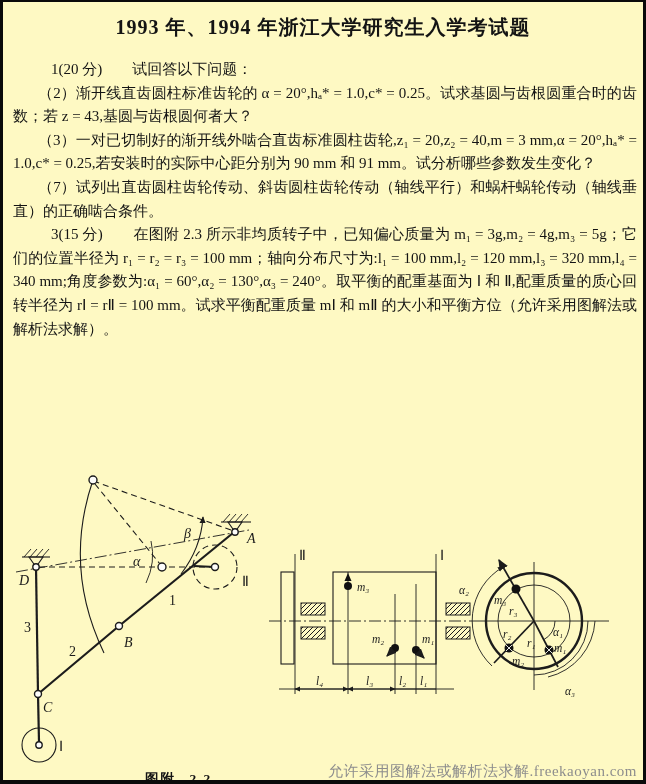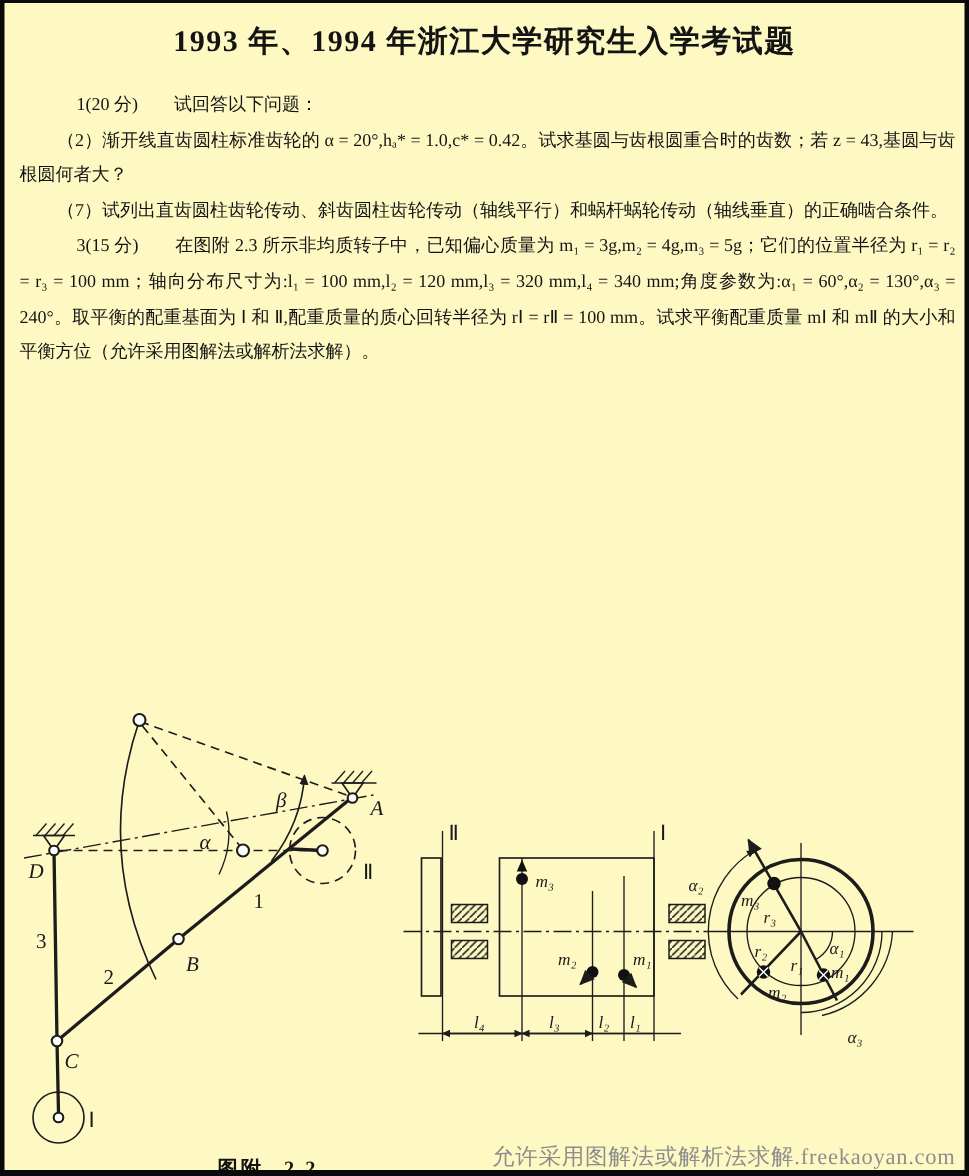--- a/index.html
+++ b/index.html
@@ -16,21 +16,21 @@
     font-family:"Liberation Serif",serif;
     color:#141414;
   }
   .title{
     position:absolute;top:12px;left:0;right:0;
     text-align:center;
     font-size:20px;font-weight:bold;letter-spacing:1px;
   }
   .qtext{
     position:absolute;top:56px;left:10px;width:624px;
-    font-size:12px;line-height:23.6px;
+    font-size:15px;line-height:23.6px;
     text-align:justify;
   }
   .qtext p{margin:0;}
   .ind2{text-indent:25px;}
   .ind3{text-indent:38px;}
   svg{position:absolute;overflow:visible;}
   .svgt{font-family:"Liberation Serif",serif;fill:#1a1a1a;font-size:14px;}
   .it{font-style:italic;}
   .sm{font-size:11.5px;}
   .caption{
@@ -51,21 +51,22 @@
 </style>
 </head>
 <body>
 
 <div class="page">
 
   <div class="title">1993 年、1994 年浙江大学研究生入学考试题</div>
 
   <div class="qtext">
     <p class="ind3">1(20 分)　　试回答以下问题：</p>
-    <p class="ind2">（2）渐开线直齿圆柱标准齿轮的 α = 20°,hₐ* = 1.0,c* = 0.42。试求基圆与齿根圆重合时的齿数；若 z = 43,基圆与齿根圆何者大？</p>
+    <p class="ind2">（2）渐开线直齿圆柱标准齿轮的 α = 20°,hₐ* = 1.0,c* = 0.25。试求基圆与齿根圆重合时的齿数；若 z = 43,基圆与齿根圆何者大？</p>
+    <p class="ind2">（3）一对已切制好的渐开线外啮合直齿标准圆柱齿轮,z₁ = 20,z₂ = 40,m = 3 mm,α = 20°,hₐ* = 1.0,c* = 0.25,若安装时的实际中心距分别为 90 mm 和 91 mm。试分析哪些参数发生变化？</p>
     <p class="ind2">（7）试列出直齿圆柱齿轮传动、斜齿圆柱齿轮传动（轴线平行）和蜗杆蜗轮传动（轴线垂直）的正确啮合条件。</p>
     <p class="ind3">3(15 分)　　在图附 2.3 所示非均质转子中，已知偏心质量为 m₁ = 3g,m₂ = 4g,m₃ = 5g；它们的位置半径为 r₁ = r₂ = r₃ = 100 mm；轴向分布尺寸为:l₁ = 100 mm,l₂ = 120 mm,l₃ = 320 mm,l₄ = 340 mm;角度参数为:α₁ = 60°,α₂ = 130°,α₃ = 240°。取平衡的配重基面为 Ⅰ 和 Ⅱ,配重质量的质心回转半径为 rⅠ = rⅡ = 100 mm。试求平衡配重质量 mⅠ 和 mⅡ 的大小和平衡方位（允许采用图解法或解析法求解）。</p>
   </div>
 
   <svg style="left:0;top:460px;" width="292" height="324" viewBox="0 460 292 324">
     <defs>
       <marker id="ah" viewBox="0 0 10 10" refX="8" refY="5" markerWidth="7" markerHeight="7" orient="auto-start-reverse">
         <path d="M0,1 L9,5 L0,9 z" fill="#1c1c1c"></path>
       </marker>
       <pattern id="hb" patternUnits="userSpaceOnUse" width="5" height="5">

